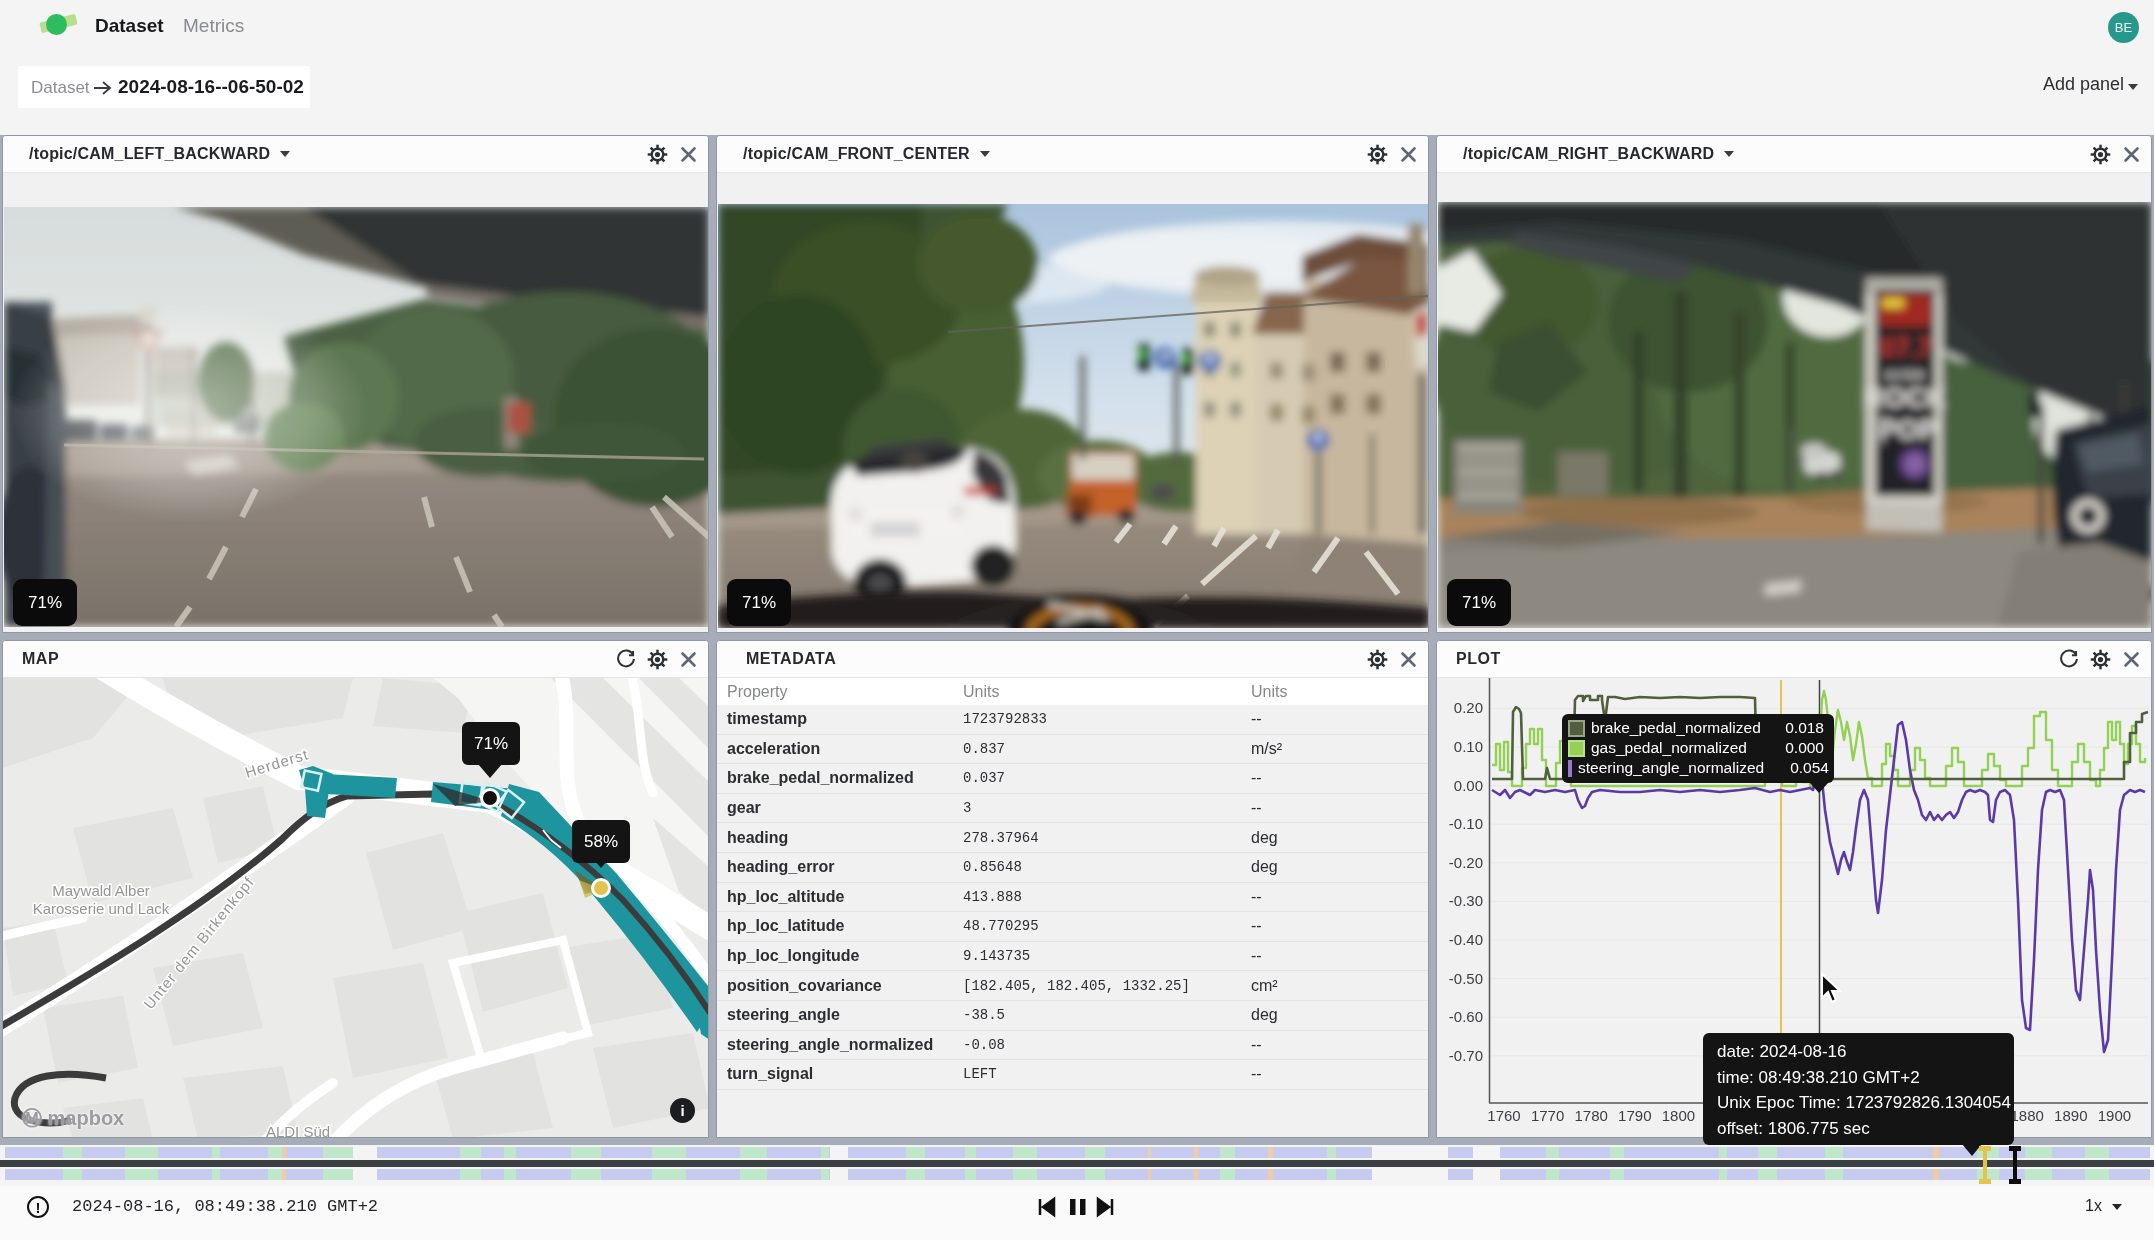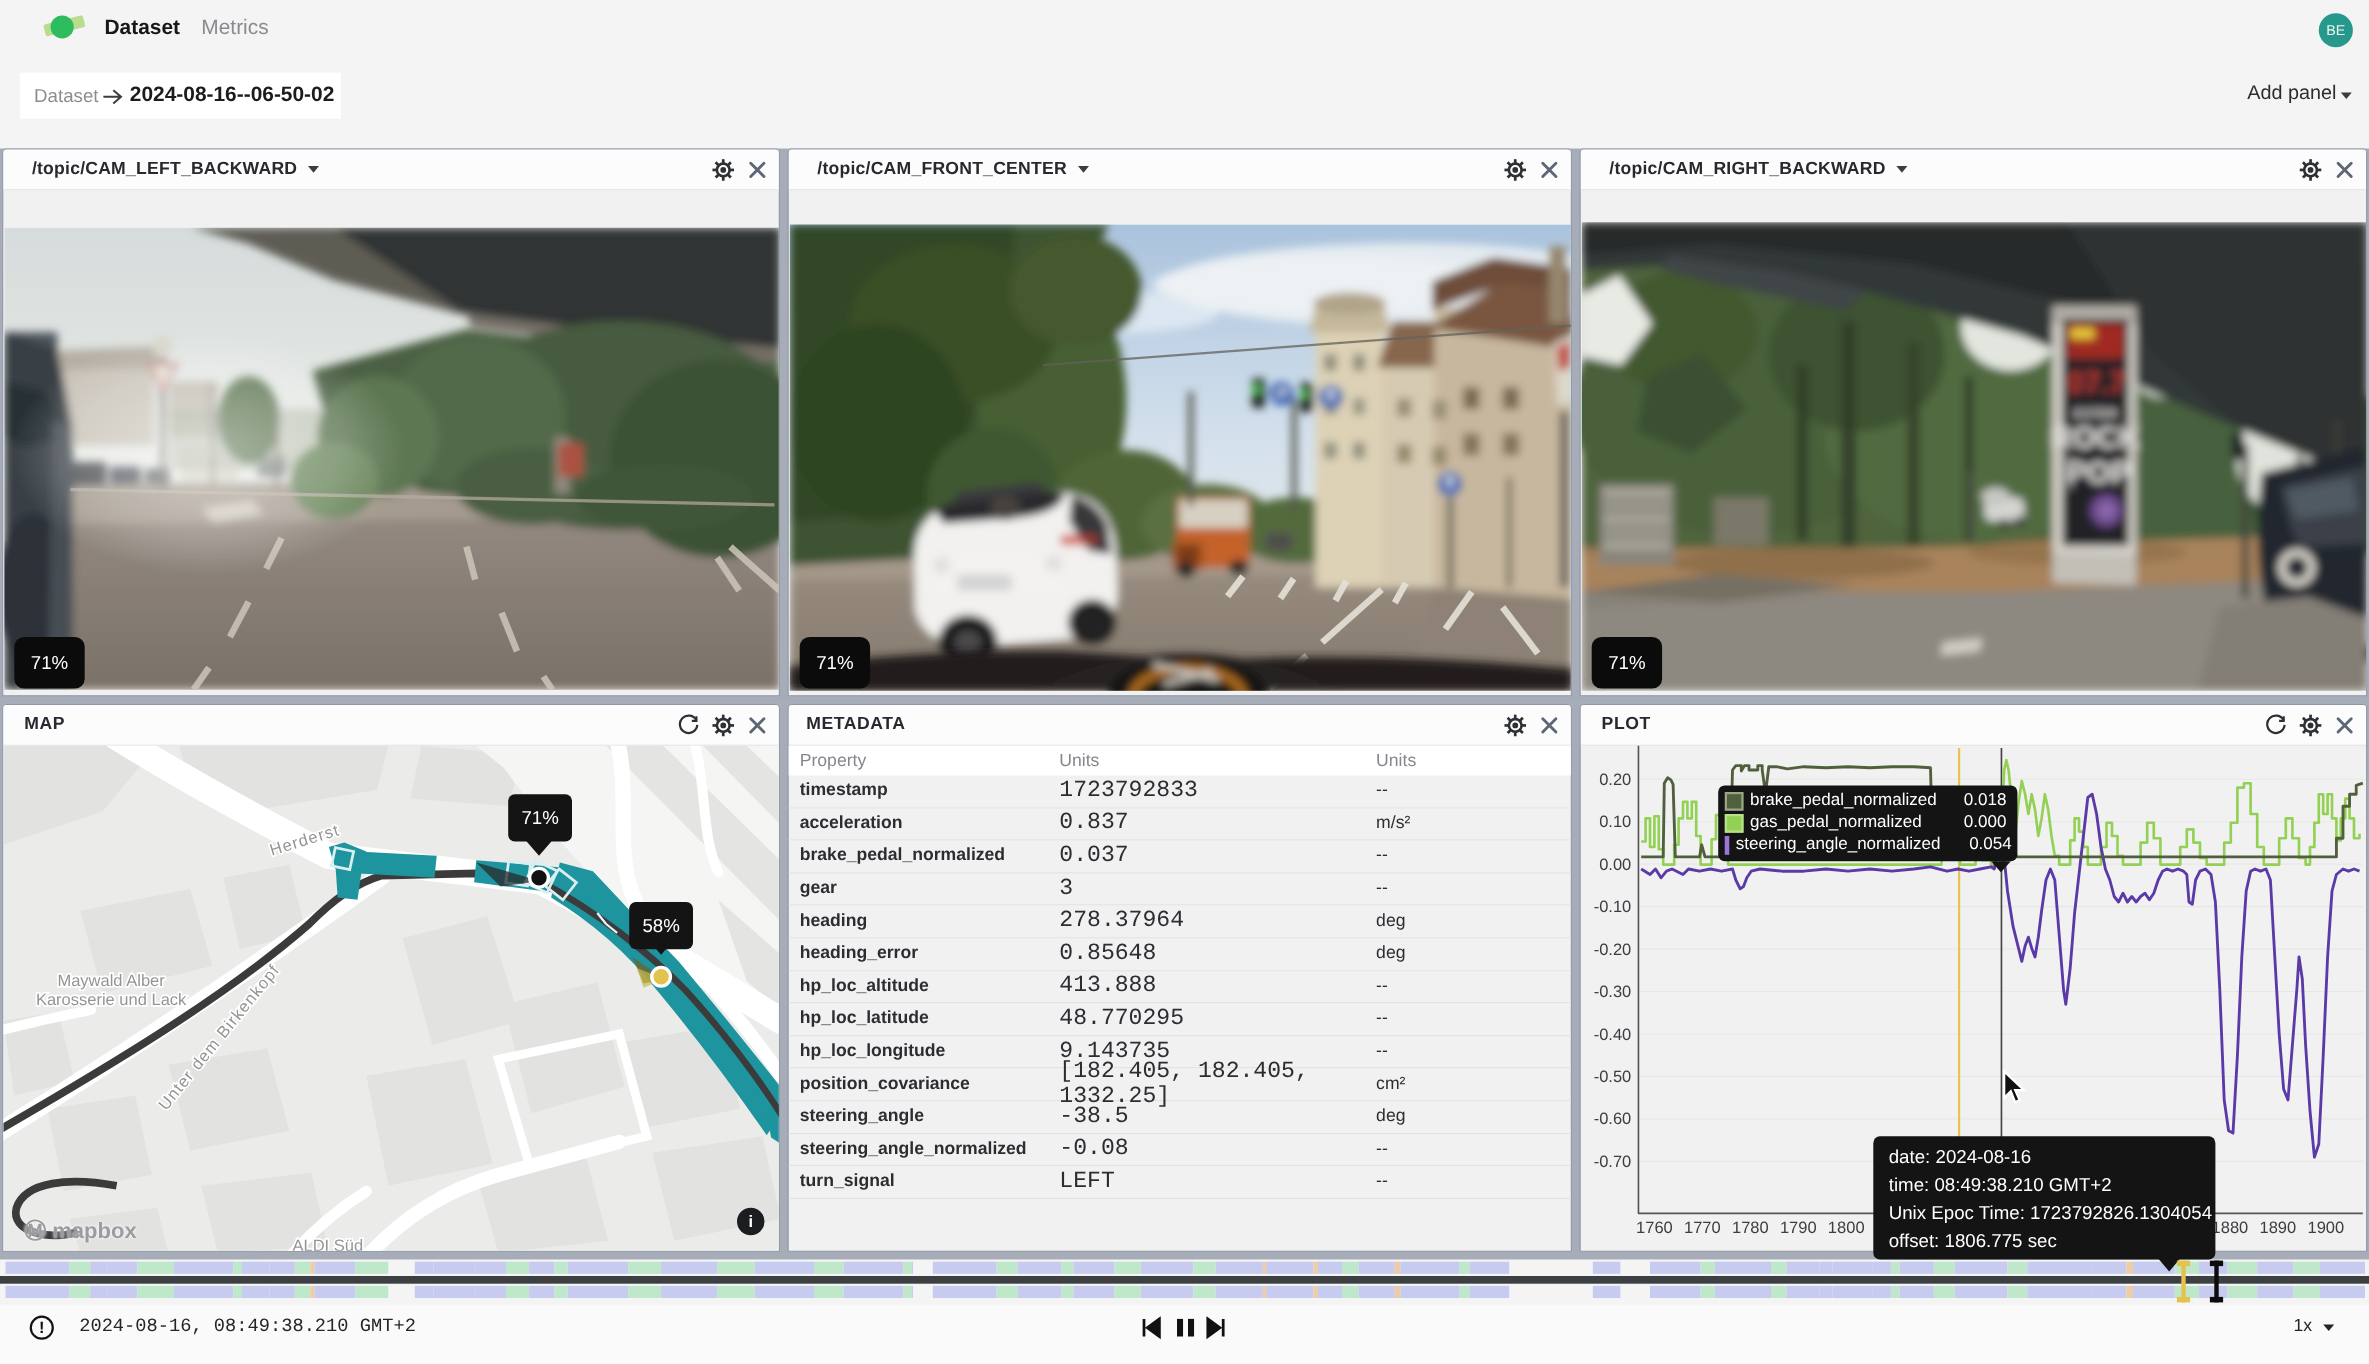--- a/index.html
+++ b/index.html
@@ -9,21 +9,21 @@
 .ptitle{font-size:16px;font-weight:bold;letter-spacing:0.2px}
 .caret{width:0;height:0;border-left:5px solid transparent;border-right:5px solid transparent;border-top:6px solid #3a3d42;margin-left:10px;display:inline-block}
 .hicons{margin-left:auto;display:flex;gap:11px;align-items:center;color:#4a4d52}
 .pct{position:absolute;background:#0b0b0b;color:#fff;font-size:17px;border-radius:9px;width:64px;height:47px;display:flex;align-items:center;justify-content:center}
 .seg{position:absolute;height:11px}
 .seg i{position:absolute;top:0;height:100%;display:block}
 .axlab{font-size:15px;fill:#3c3e42;font-family:"Liberation Sans",sans-serif}
 .tbl{position:absolute;left:717px;top:678px;width:711px;font-size:16px;color:#2b2d31}
 .trow{display:flex;height:29.6px;align-items:center;border-bottom:1px solid #e3e3e3}
 .trow b{width:246px;padding-left:10px;font-weight:bold}
-.trow span.v{width:288px;font-family:"Liberation Mono",monospace;font-size:21px}
+.trow span.v{width:288px;font-family:"Liberation Mono",monospace;font-size:14px}
 .trow span.u{flex:1}
 .thead{display:flex;height:27px;align-items:center;background:#fff;color:#85878c;font-size:16px}
 .thead b{width:246px;padding-left:10px;font-weight:normal}
 .thead span.v{width:288px}
 .ttip{position:absolute;background:#141414;color:#fff;border-radius:6px;z-index:30}
 </style></head>
 <body>
 
 <div class="abs" style="left:40px;top:12px;width:40px;height:30px">
  <div class="abs" style="left:0px;top:6px;width:37px;height:11px;background:#b9dd8d;border-radius:2px;transform:rotate(-14deg)"></div>
@@ -492,21 +492,21 @@
 <g font-family="Liberation Sans,sans-serif" fill="#949494">
 <text x="244" y="100" font-size="15" transform="rotate(-17 244 100)" letter-spacing="1" style="paint-order:stroke;stroke:#fff;stroke-width:3">Herderst</text>
 <text x="98" y="218" font-size="15" text-anchor="middle" style="paint-order:stroke;stroke:#fff;stroke-width:3">Maywald Alber</text>
 <text x="98" y="236" font-size="15" text-anchor="middle" style="paint-order:stroke;stroke:#fff;stroke-width:3">Karosserie und Lack</text>
 <text x="200" y="268" font-size="15" transform="rotate(-51 200 268)" letter-spacing="1" text-anchor="middle" style="paint-order:stroke;stroke:#fff;stroke-width:3">Unter dem Birkenkopf</text>
 <text x="295" y="459" font-size="15" text-anchor="middle" style="paint-order:stroke;stroke:#fff;stroke-width:3">ALDI Süd</text>
 </g>
 </svg></div>
 </div>
 <div class="panel" style="left:716px;top:640px;width:713px;height:498px">
- <div class="phead" style="padding-left:16px">
+ <div class="phead" style="padding-left:29px">
       <span class="ptitle" style="letter-spacing:0.5px">METADATA</span>
   <span class="hicons">
         <svg width="21" height="21" viewBox="0 0 24 24">
           <g fill="#2e3134">
             <circle cx="12" cy="12" r="6.6" fill="none" stroke="#2e3134" stroke-width="2.7"></circle>
             <circle cx="12" cy="12" r="3"></circle>
             <g>
               <rect x="10.6" y="0.8" width="2.8" height="4.6"></rect>
               <rect x="10.6" y="18.6" width="2.8" height="4.6"></rect>
               <rect x="0.8" y="10.6" width="4.6" height="2.8"></rect>

